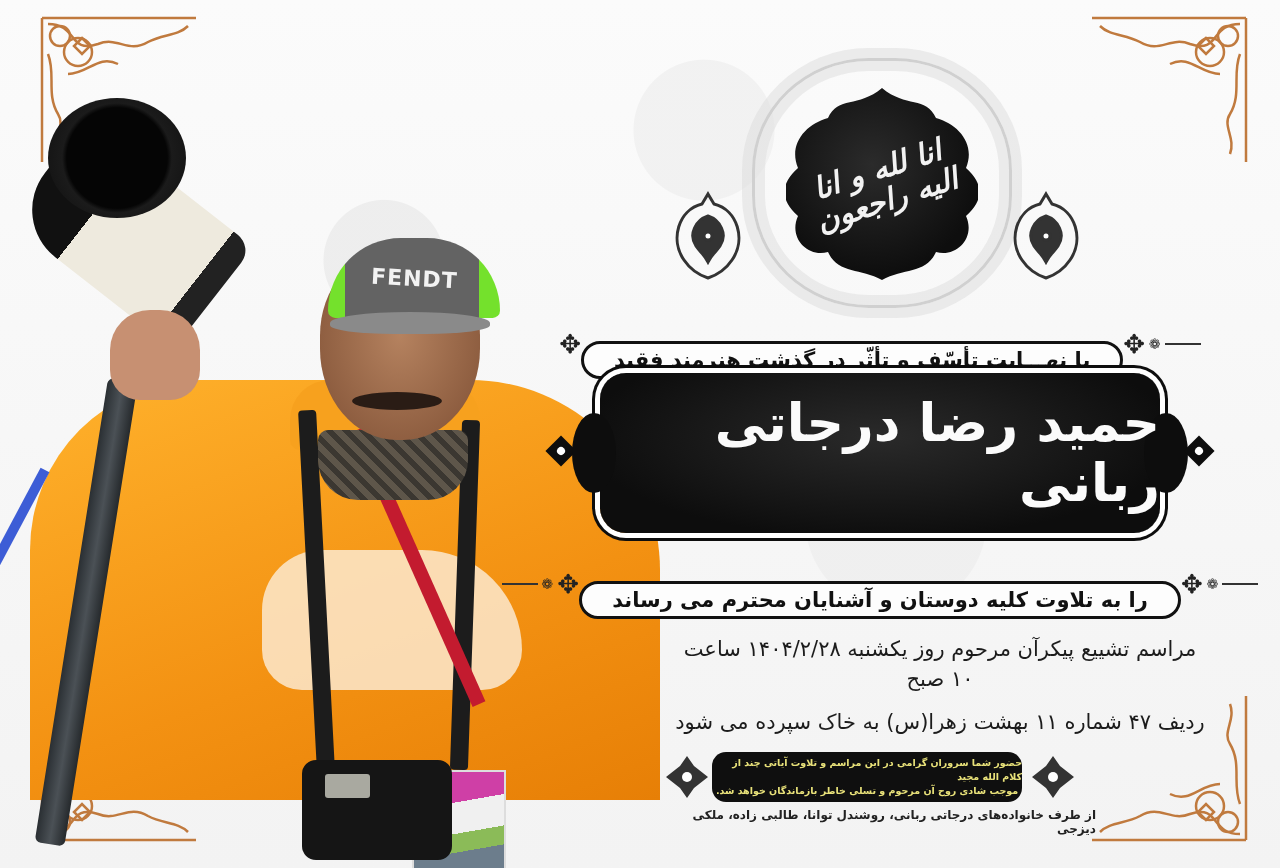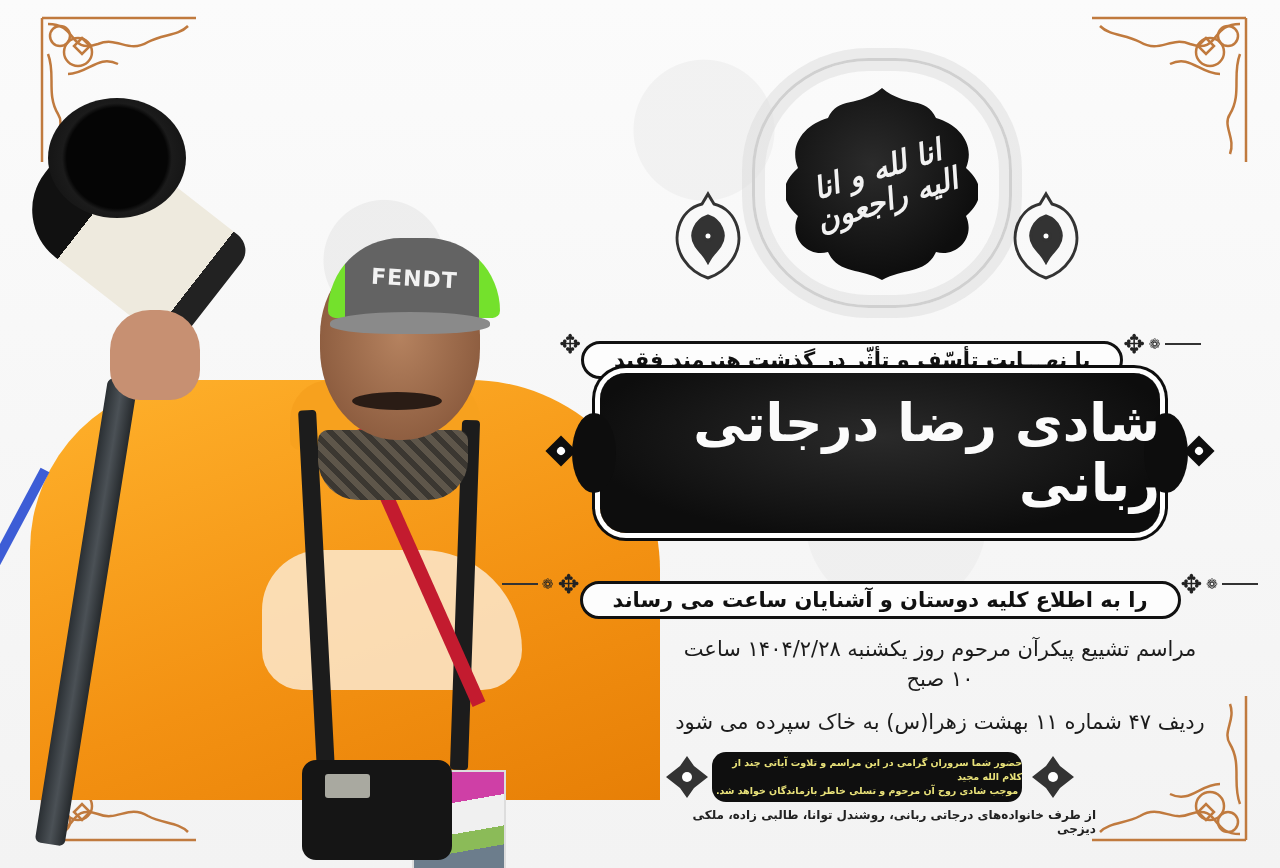--- a/index.html
+++ b/index.html
@@ -307,32 +307,32 @@
     <div class="flourish">
       <span class="knot">✥</span>
       <span class="rose">❁</span>
       <span class="line"></span>
     </div>
   </div>
 
   <div class="name-plate">
     <span class="diamond l"></span>
     <div class="plate">
-      <span class="name-text">شادی رضا درجاتی ربانی</span>
+      <span class="name-text">حمید رضا درجاتی ربانی</span>
     </div>
     <span class="diamond r"></span>
   </div>
 
   <div class="banner b3">
     <div class="flourish">
       <span class="line"></span>
       <span class="rose">❁</span>
       <span class="knot">✥</span>
     </div>
-    <div class="scroll-box">را به اطلاع کلیه دوستان و آشنایان ساعت می رساند</div>
+    <div class="scroll-box">را به تلاوت کلیه دوستان و آشنایان محترم می رساند</div>
     <div class="flourish">
       <span class="knot">✥</span>
       <span class="rose">❁</span>
       <span class="line"></span>
     </div>
   </div>
 
   <div class="details">
     <p>مراسم تشییع  پیکرآن مرحوم روز یکشنبه ۱۴۰۴/۲/۲۸ ساعت ۱۰ صبح</p>
     <p>ردیف ۴۷ شماره ۱۱ بهشت زهرا(س) به خاک سپرده می شود</p>

